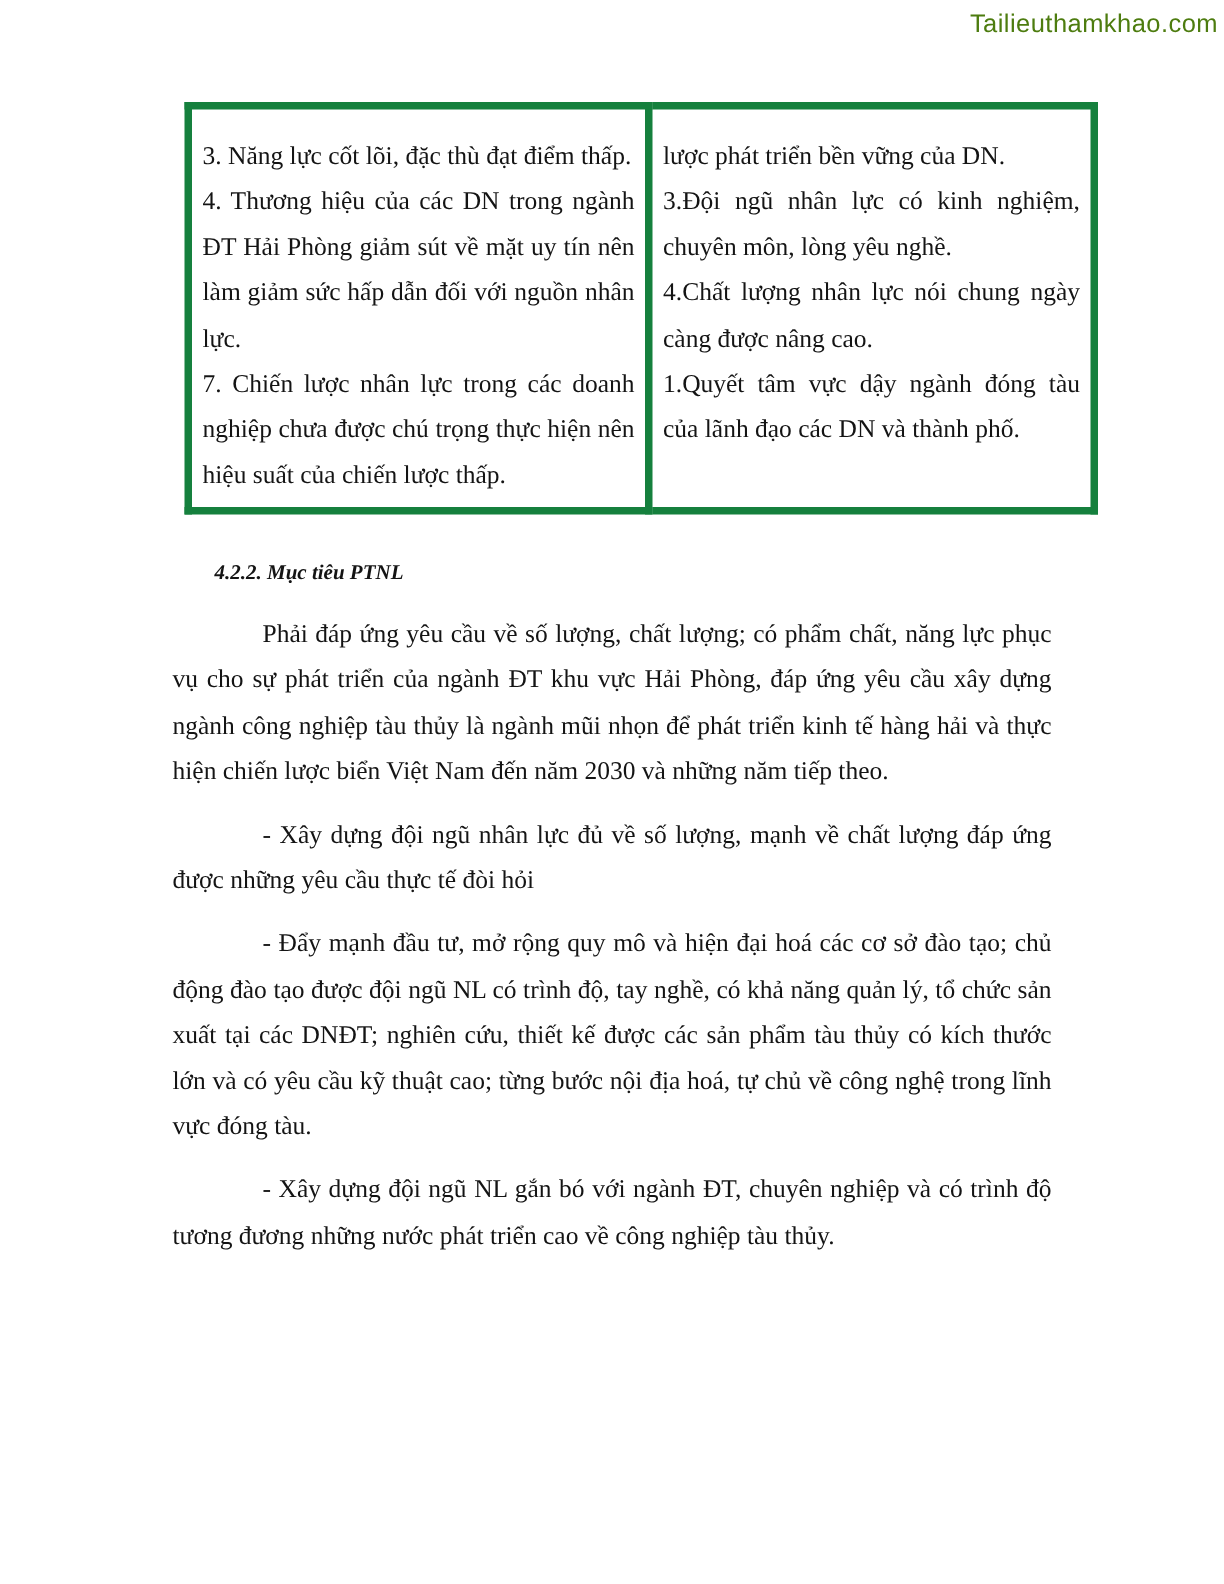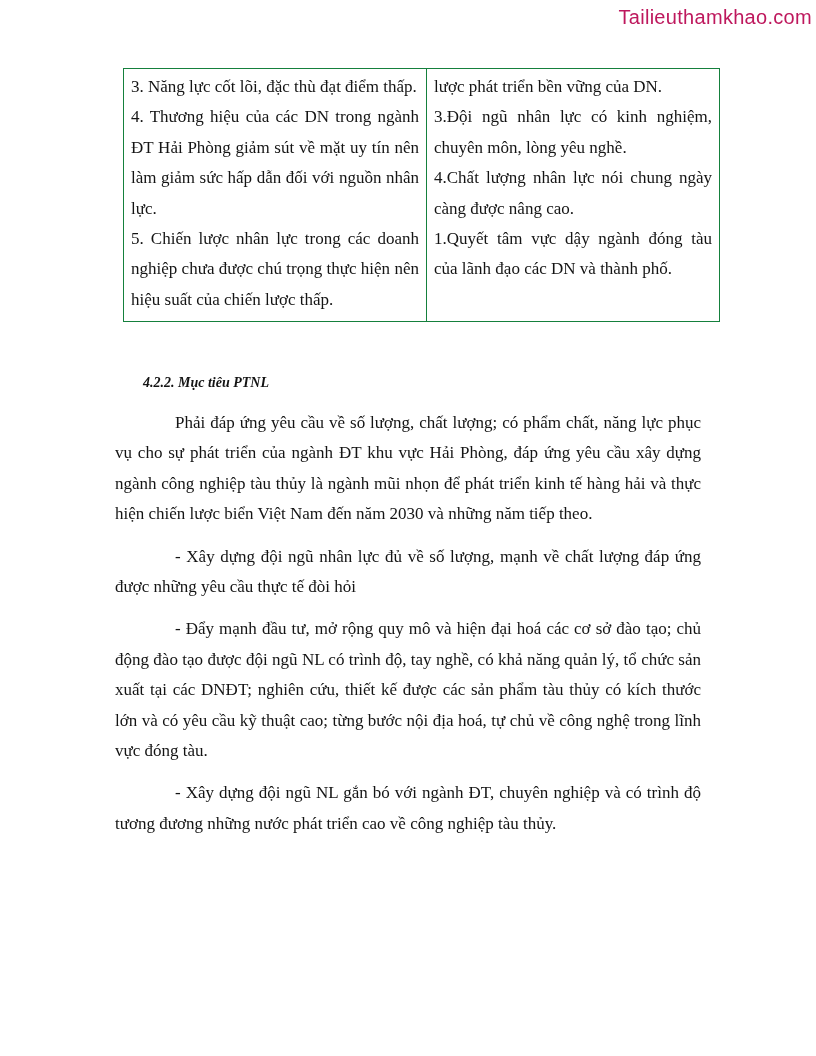--- a/index.html
+++ b/index.html
@@ -14,36 +14,36 @@
     background: #ffffff;
     overflow: hidden;
     font-family: "Liberation Serif", "DejaVu Serif", serif;
     color: #141414;
   }
   .watermark {
     position: absolute;
     top: 6px;
     right: 4px;
     font-family: "Liberation Sans", "DejaVu Sans", sans-serif;
-    font-size: 20px;
-    color: #be185d;
+    font-size: 17px;
+    color: #4d7c0f;
     letter-spacing: 0.3px;
   }
   table.swot {
     position: absolute;
     left: 123px;
     top: 68px;
     width: 594px;
     border-collapse: collapse;
     table-layout: fixed;
   }
   table.swot td {
-    border: 1px solid #15803d;
+    border: 5px solid #15803d;
     vertical-align: top;
-    padding: 3px 7px 6px 7px;
+    padding: 16px 7px 6px 7px;
     font-size: 17px;
     line-height: 30.4px;
   }
   td.col-left  { width: 288px; }
   td.col-right { width: 278px; }
   .cell-item {
     margin: 0;
     text-align: justify;
   }
   .content {
@@ -78,21 +78,21 @@
 <div class="page">
 
   <div class="watermark">Tailieuthamkhao.com</div>
 
   <table class="swot">
     <tbody>
       <tr>
         <td class="col-left">
           <p class="cell-item">3. Năng lực cốt lõi, đặc thù đạt điểm thấp.</p>
           <p class="cell-item">4. Thương hiệu của các DN trong ngành ĐT Hải Phòng giảm sút về mặt uy tín nên làm giảm sức hấp dẫn đối với nguồn nhân lực.</p>
-          <p class="cell-item">5. Chiến lược nhân lực trong các doanh nghiệp chưa được chú trọng thực hiện nên hiệu suất  của chiến lược thấp.</p>
+          <p class="cell-item">7. Chiến lược nhân lực trong các doanh nghiệp chưa được chú trọng thực hiện nên hiệu suất  của chiến lược thấp.</p>
         </td>
         <td class="col-right">
           <p class="cell-item">lược phát triển bền vững của DN.</p>
           <p class="cell-item">3.Đội ngũ nhân lực có kinh nghiệm, chuyên môn, lòng yêu nghề.</p>
           <p class="cell-item">4.Chất lượng nhân lực nói chung ngày càng được nâng cao.</p>
           <p class="cell-item">1.Quyết tâm vực dậy ngành đóng tàu của lãnh đạo các DN và thành phố.</p>
         </td>
       </tr>
     </tbody>
   </table>

